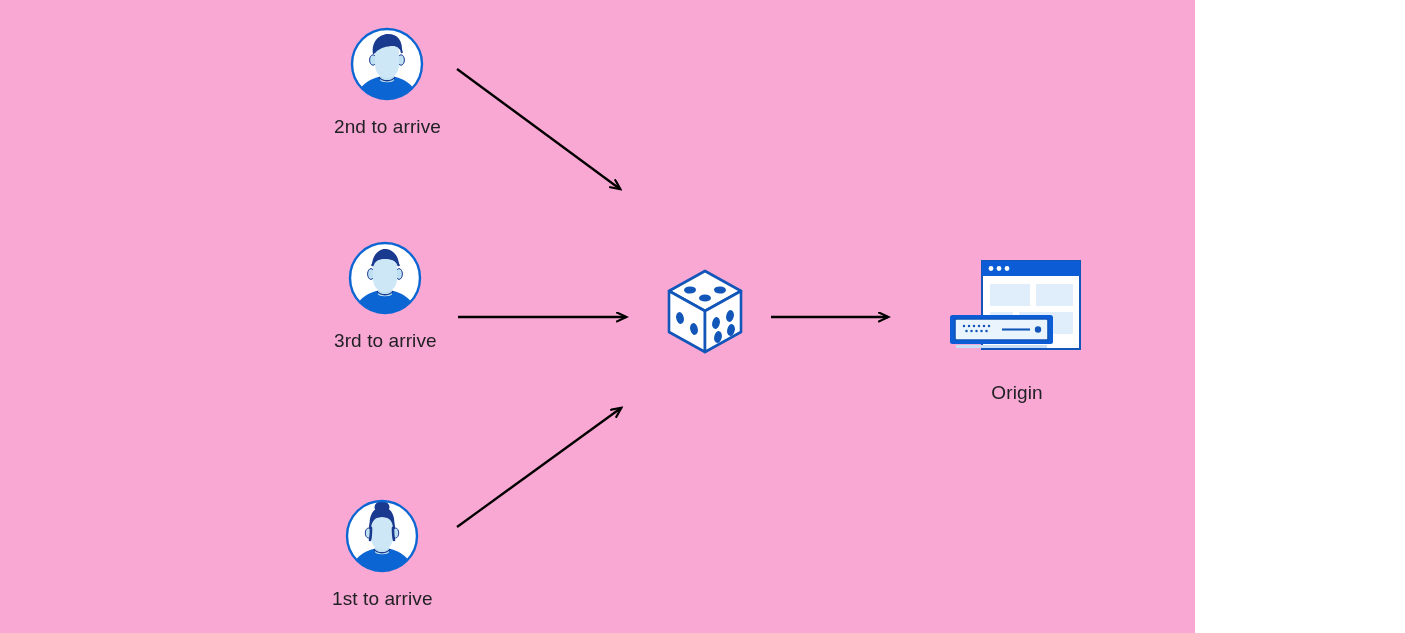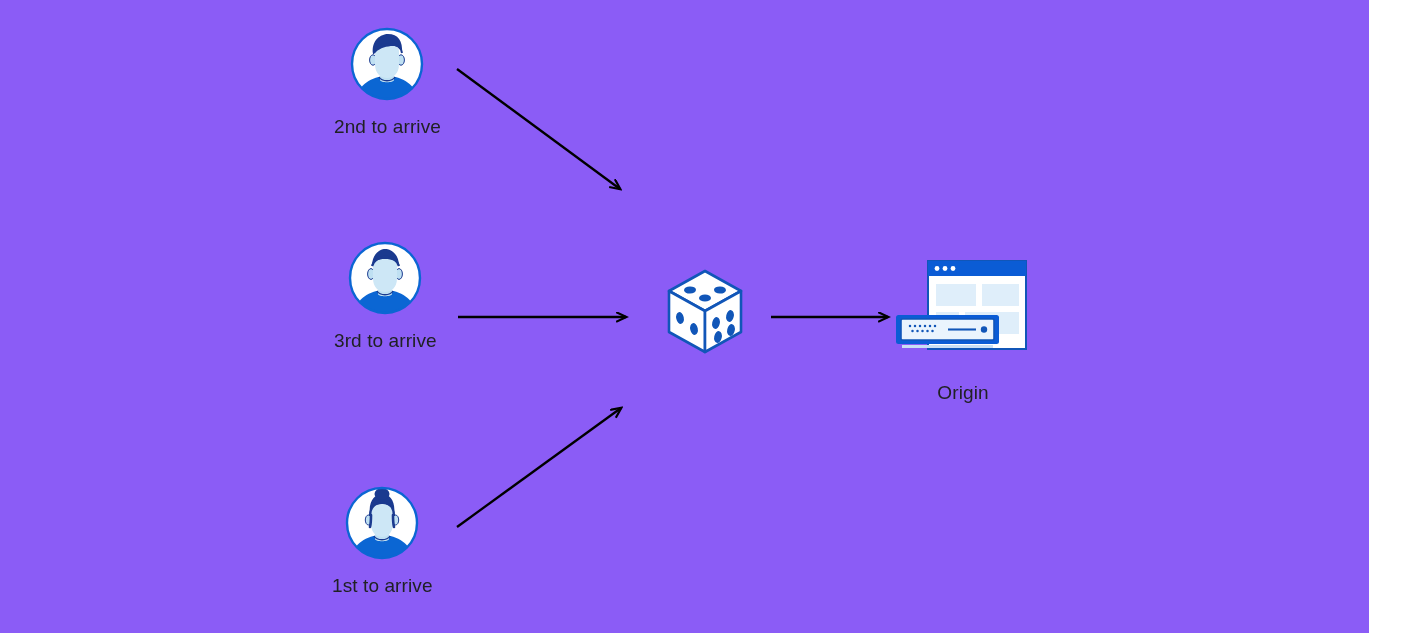--- a/index.html
+++ b/index.html
@@ -6,24 +6,25 @@
     margin: 0;
     padding: 0;
     background: #ffffff;
   }
   body {
     font-family: "Liberation Sans", sans-serif;
     -webkit-font-smoothing: antialiased;
   }
   #canvas {
     position: relative;
-    width: 1369px;
+    width: 1147px;
     height: 633px;
-    background: #8b5cf6;
+    background: #f9a8d4;
     overflow: hidden;
+    padding-left: 48px;
   }
   .node {
     position: absolute;
     display: flex;
     flex-direction: column;
     align-items: center;
   }
   .node-label {
     font-size: 19px;
     color: #202124;
@@ -35,24 +36,24 @@
     width: 76px;
     height: 76px;
     position: relative;
   }
   .label-gap-avatar { height: 14px; }
   .label-gap-origin { height: 12px; }
 
   
   #user-2nd  { left: 334px; top: 26px; }
   #user-3rd  { left: 334px; top: 240px; }
-  #user-1st  { left: 332px; top: 485px; justify-content: center; }
+  #user-1st  { left: 332px; top: 498px; justify-content: center; }
 
   #dice-node { left: 660px; top: 266px; }
-  #origin-node { left: 888px; top: 255px; }
+  #origin-node { left: 942px; top: 255px; }
 
   .arrow-svg {
     position: absolute;
     left: 0;
     top: 0;
     width: 1405px;
     height: 633px;
     pointer-events: none;
   }
   .origin-icon-wrap {

